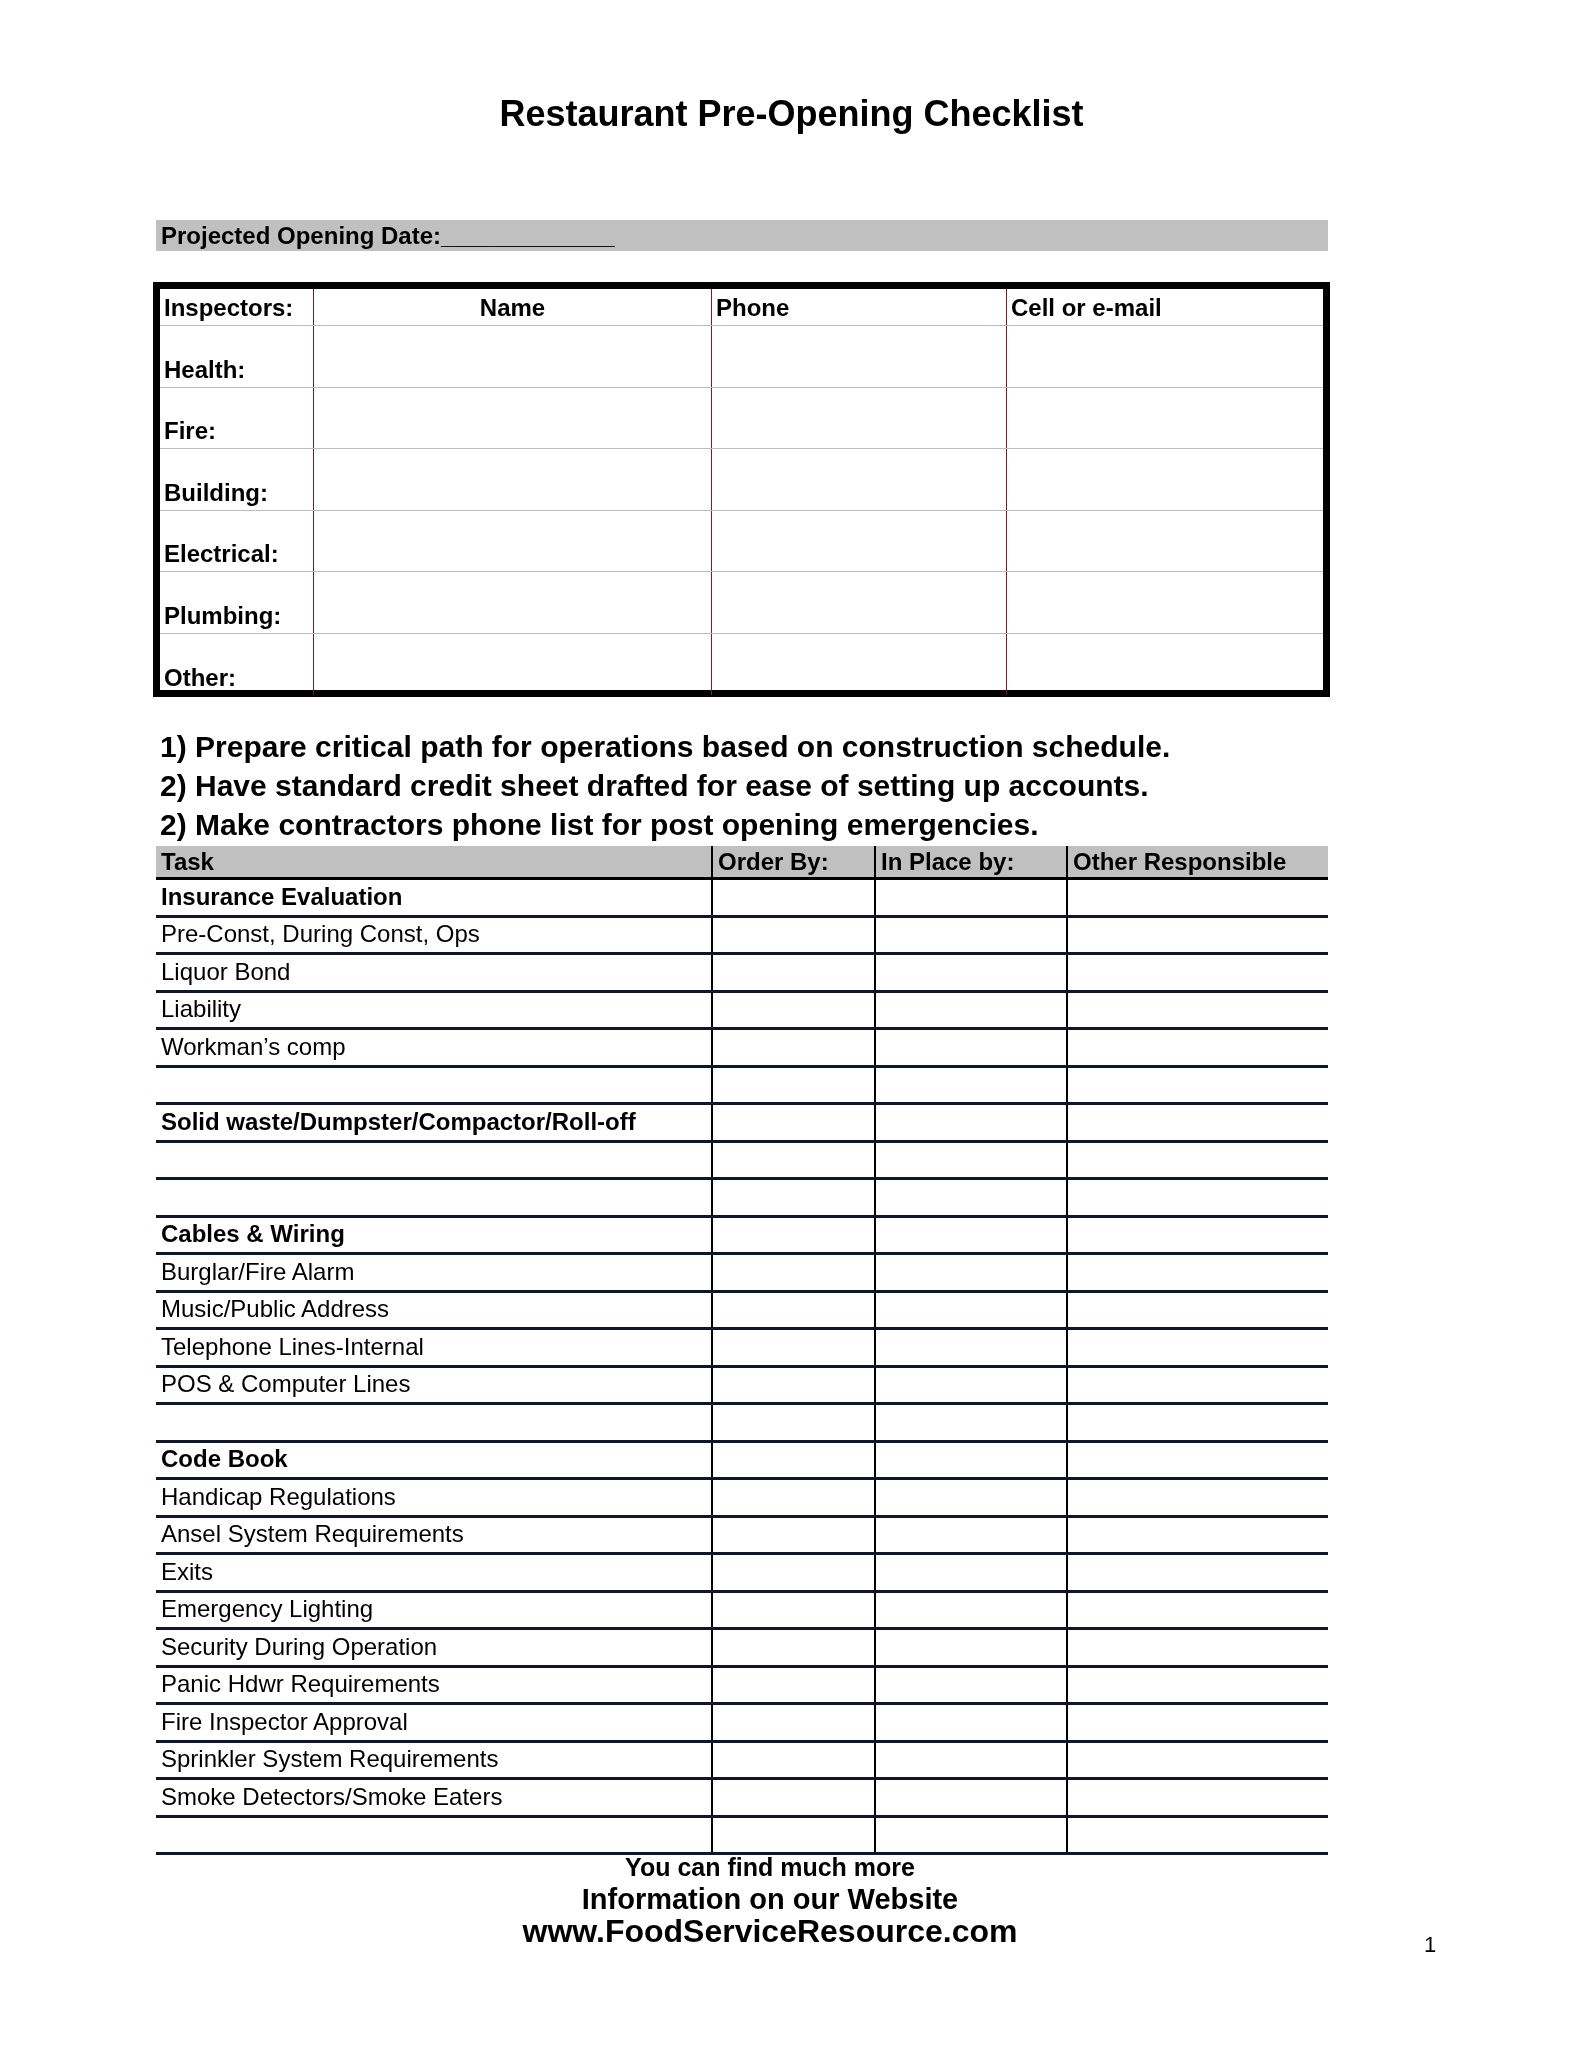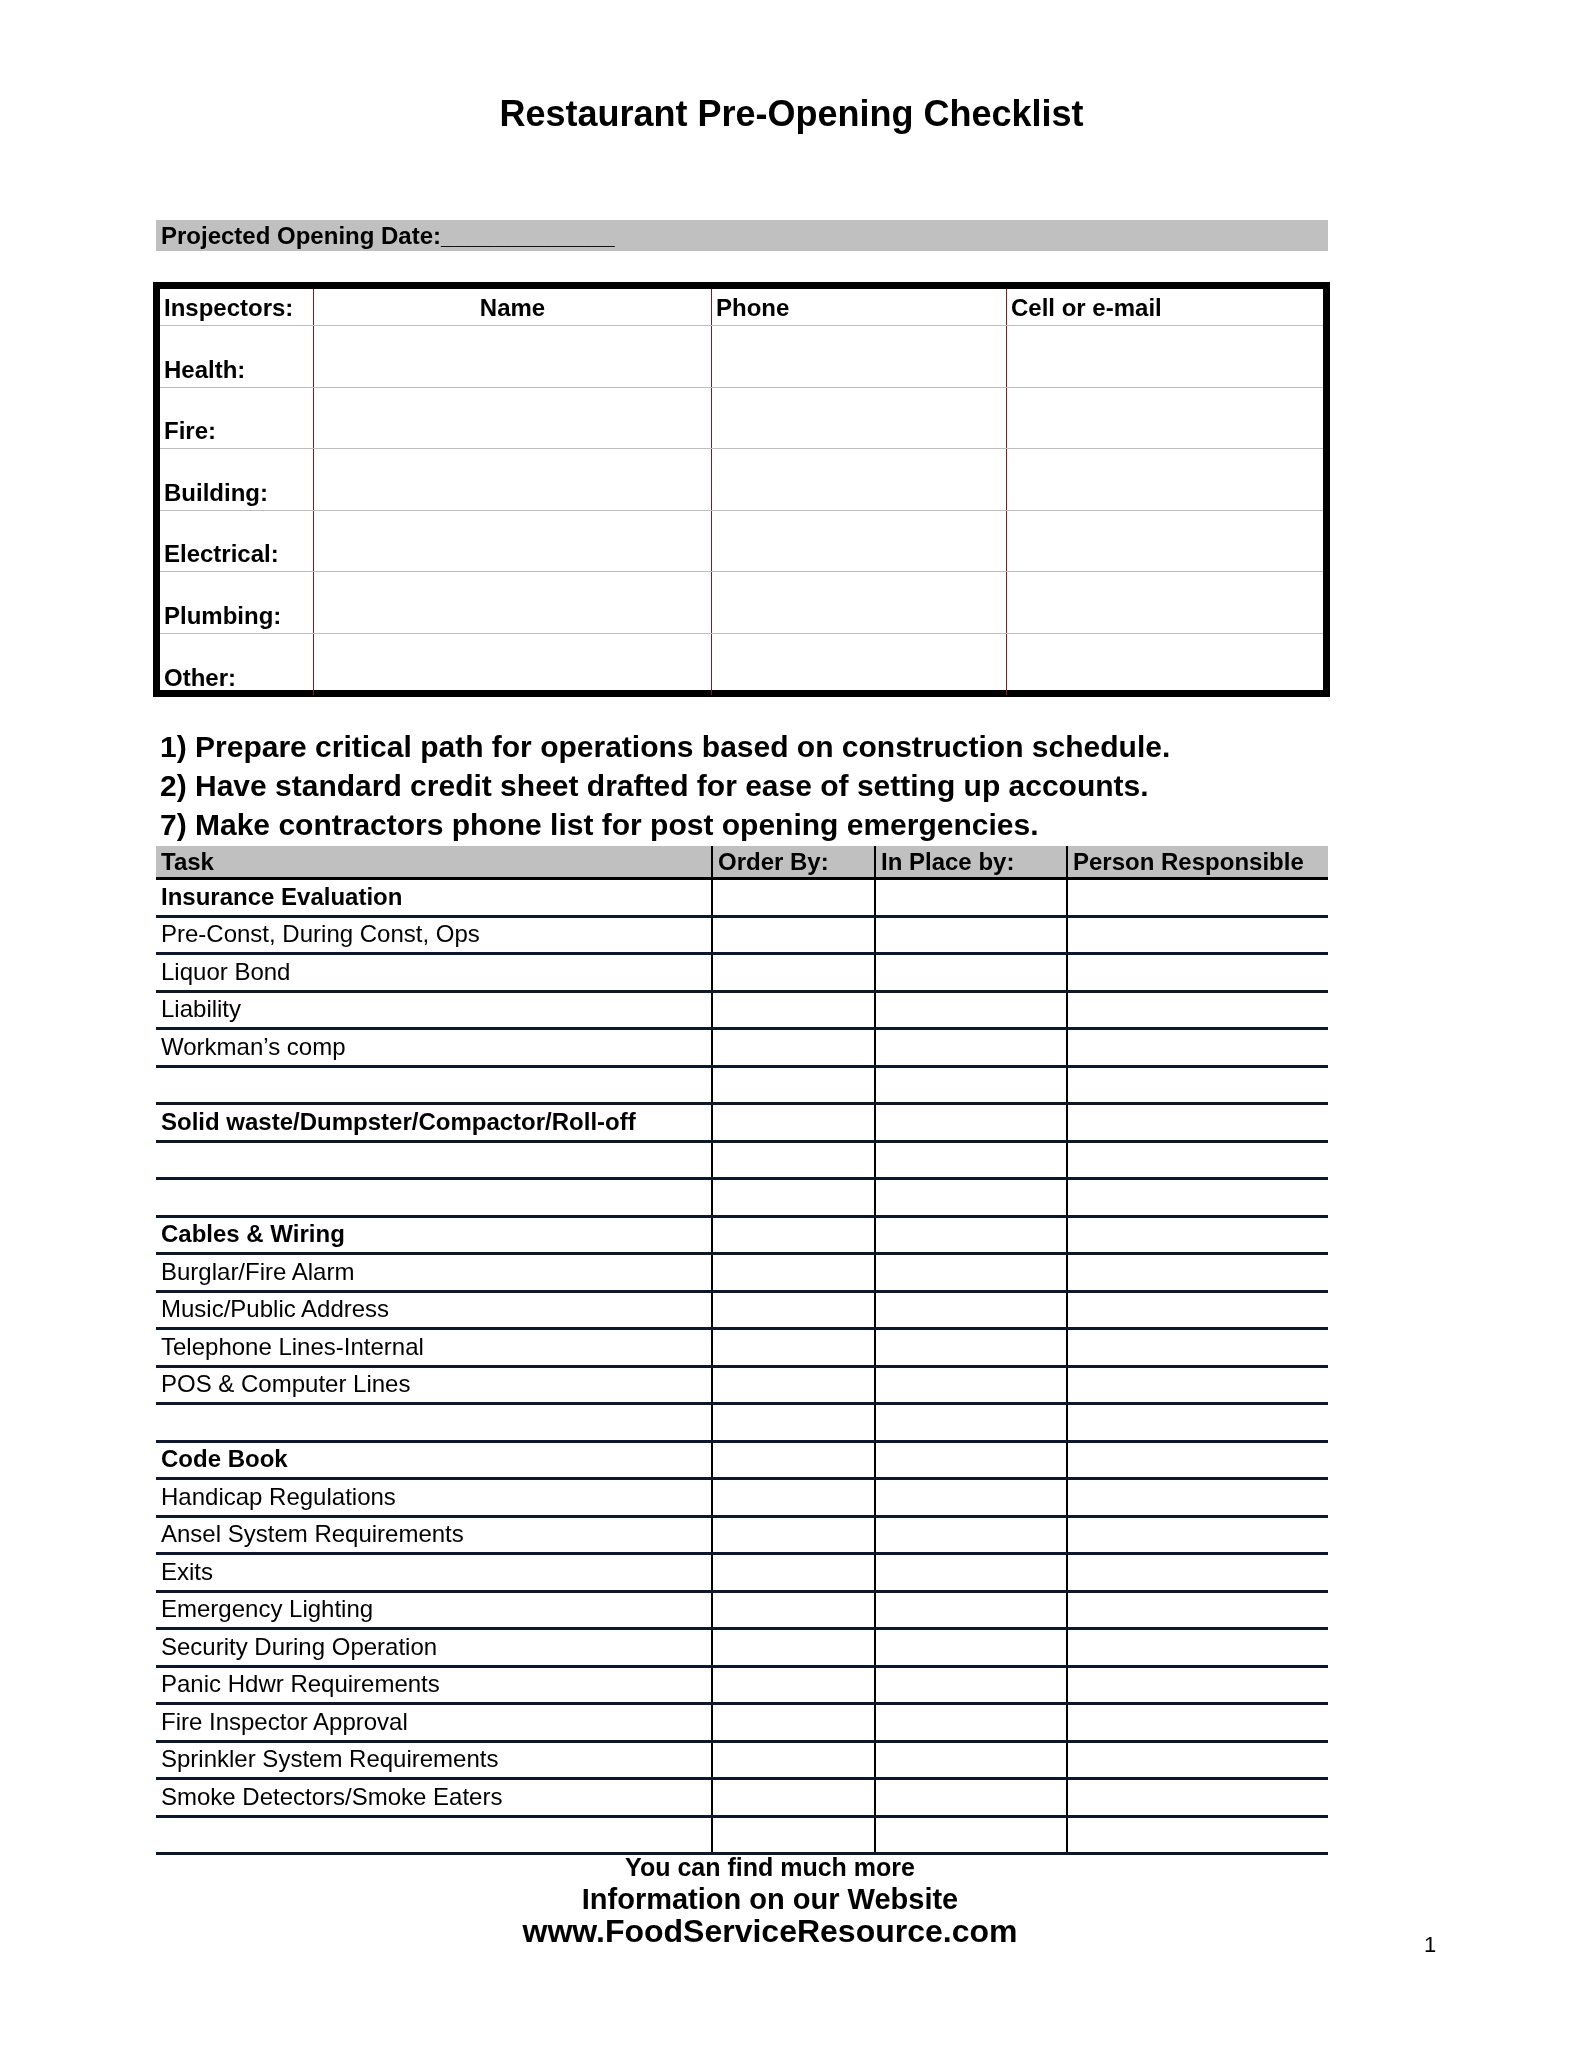--- a/index.html
+++ b/index.html
@@ -154,29 +154,29 @@
       </div>
       <div class="insp-cell divider" style="left: 846px; width: 317px;">
         <span class="insp-text"></span>
       </div>
     </div>
   </div>
 
 <div class="abs steps">
   <div class="step">1) Prepare critical path for operations based on construction schedule.</div>
   <div class="step">2) Have standard credit sheet drafted for ease of setting up accounts.</div>
-  <div class="step">7) Make contractors phone list for post opening emergencies.</div>
+  <div class="step">2) Make contractors phone list for post opening emergencies.</div>
 </div>
 
 <div class="abs task">
   <div class="task-head">
     <div class="th" style="left:0;width:555px;">Task</div>
     <div class="th div" style="left:555px;width:163px;">Order By:</div>
     <div class="th div" style="left:718px;width:192px;">In Place by:</div>
-    <div class="th div" style="left:910px;width:262px;">Person Responsible</div>
+    <div class="th div" style="left:910px;width:262px;">Other Responsible</div>
   </div>
   <div class="task-rows" id="task-rows">
       <div class="tr">
         <div class="td" style="left: 0px; width: 555px;">
           <span class="td-text bold">Insurance Evaluation</span>
         </div>
         <div class="td div" style="left: 555px; width: 163px;">
           <span class="td-text"></span>
         </div>
         <div class="td div" style="left: 718px; width: 192px;">

